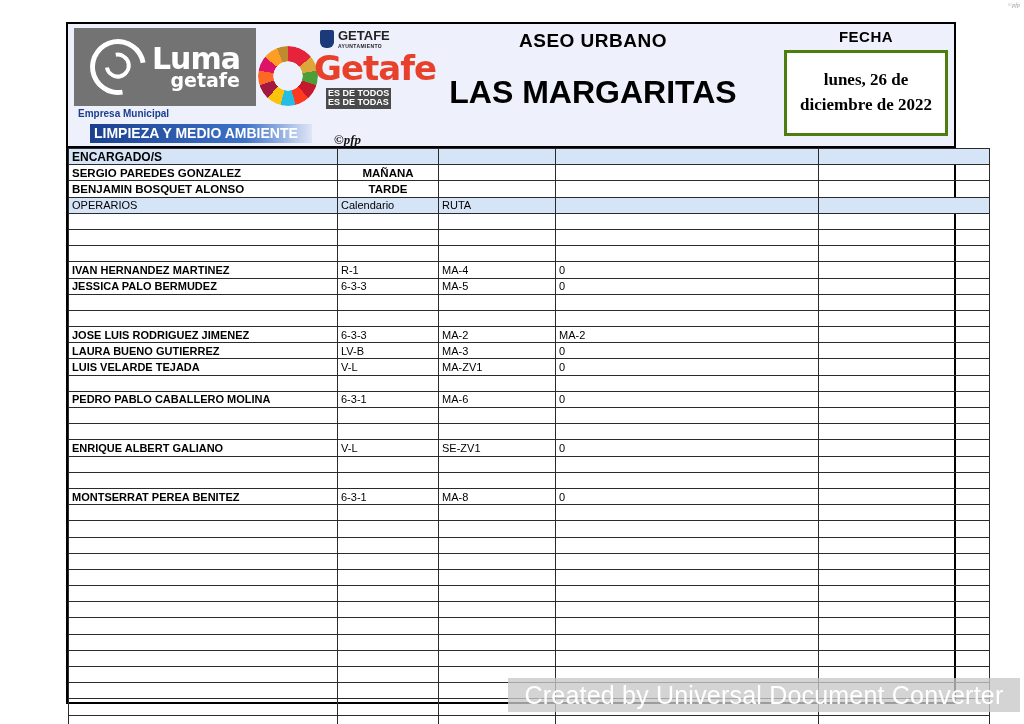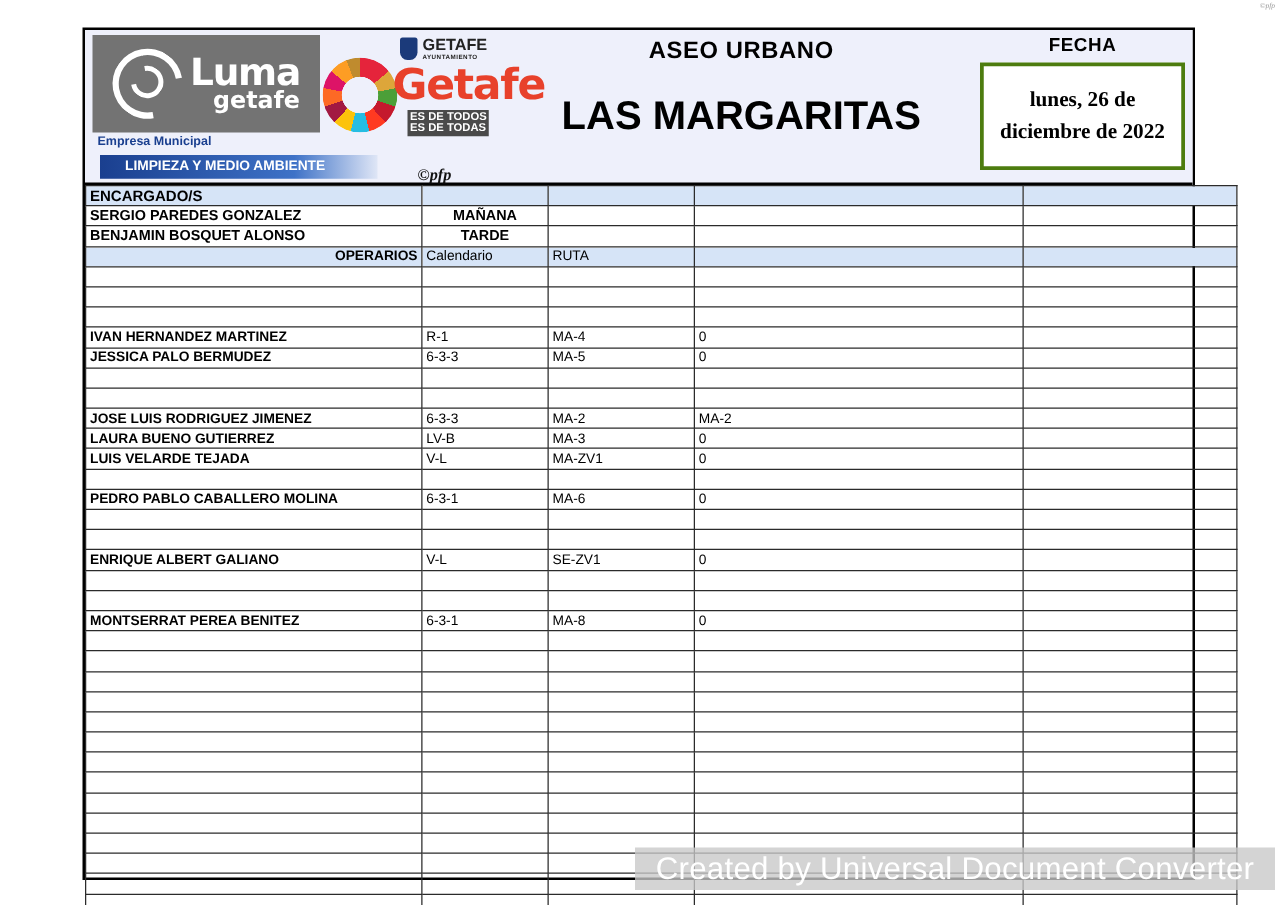--- a/index.html
+++ b/index.html
@@ -102,28 +102,28 @@
     left: 0; top: 80px;
     width: 182px;
     font-size: 10px;
     font-weight: bold;
     color: #1a3f8f;
     padding-left: 4px;
     box-sizing: border-box;
   }
   .limpieza-bar {
     position: absolute;
-    left: 6px; top: 96px;
+    left: 16px; top: 96px;
     width: 222px; height: 19px;
     background: linear-gradient(to right, #1a3f8f 0%, #3e72c7 70%, #dfe6f6 100%);
     color: #ffffff;
-    font-size: 11px;
+    font-size: 14px;
     font-weight: bold;
     line-height: 19px;
-    padding-left: 20px;
+    padding-left: 4px;
     box-sizing: border-box;
     font-family: "Liberation Sans", sans-serif;
   }
   .getafe-block {
     position: absolute;
     left: 184px; top: 0px;
     width: 140px; height: 92px;
   }
   .sdg-wheel {
     position: absolute;
@@ -254,21 +254,21 @@
   .c0 { width: 262px; font-weight: bold; }
   .c1 { width: 94px; }
   .c2 { width: 110px; }
   .c3 { width: 256px; }
   .c4 { width: 164px; }
 
   tr.encargados-head td { background: #d6e4f7; font-weight: bold; font-size: 12px; }
   tr.encargado td { font-weight: bold; font-size: 11.5px; }
   td.shift { font-weight: bold; font-size: 9.5px; text-align: center; }
   tr.operarios-head td { background: #d6e4f7; }
-  td.operarios-title { font-weight: bold; font-size: 15px; text-align: right; }
+  td.operarios-title { font-weight: normal; font-size: 15px; }
   td.calendario-head, td.ruta-head { font-size: 12px; }
 
   
   .watermark {
     position: absolute;
     left: 508px;
     top: 678px;
     width: 512px;
     height: 34px;
     background: rgba(200,200,200,0.78);

